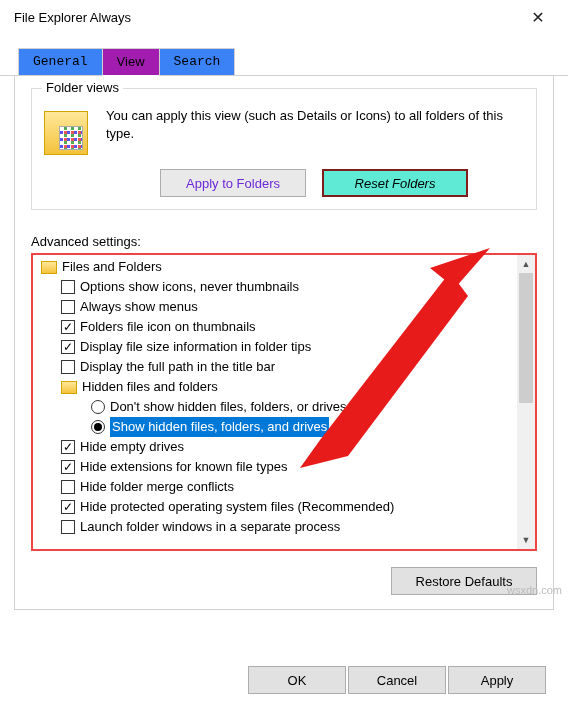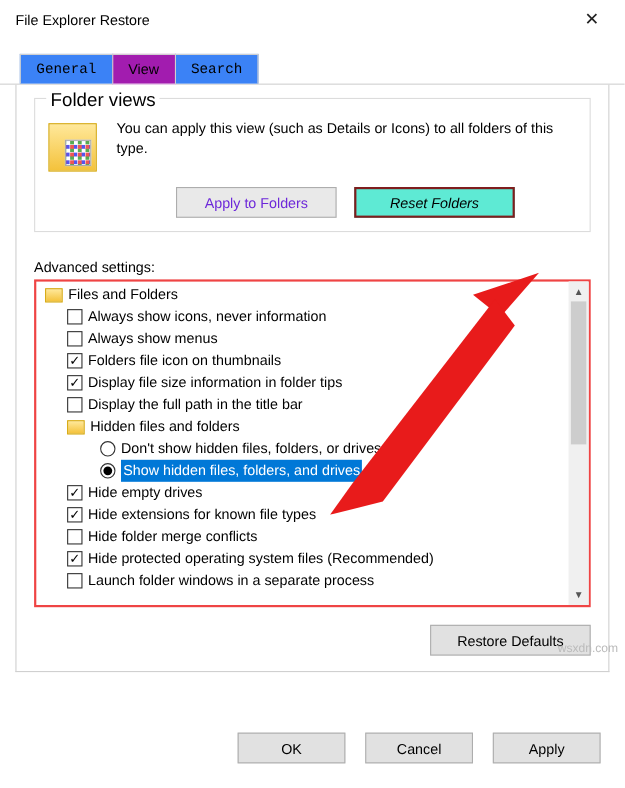--- a/index.html
+++ b/index.html
@@ -58,21 +58,21 @@
     position: relative;
     padding: 18px 12px 12px;
     margin: 0 6px 6px;
   }
   .groupbox > .legend {
     position: absolute;
     top: -9px;
     left: 10px;
     background: #fff;
     padding: 0 4px;
-    font-size: 17px;
+    font-size: 13px;
   }
   .fv-row { display: flex; gap: 18px; align-items: flex-start; }
   .fv-icon {
     width: 44px; height: 44px;
     background: linear-gradient(#ffe89a,#f4c23b);
     border: 1px solid #d4a400;
     margin-top: 4px;
     position: relative;
   }
   .fv-icon::after {
@@ -109,39 +109,39 @@
   .node { display:flex; align-items:center; gap:5px; height:20px; line-height:20px; padding-left:8px; white-space:nowrap;}
   .lvl1 { padding-left:28px; }
   .lvl2 { padding-left:58px; }
   .folder-ico { width:16px; height:13px; background:linear-gradient(#ffe89a,#f4c23b); border:1px solid #d4a400; }
   .cb { width:14px; height:14px; border:1px solid #333; display:flex; align-items:center; justify-content:center; font-size:12px; line-height:1; color:#000; background:#fff;}
   .radio { width:14px; height:14px; border:1px solid #333; border-radius:50%; display:flex; align-items:center; justify-content:center; background:#fff;}
   .radio.sel::after { content:""; width:8px; height:8px; background:#000; border-radius:50%; }
   .hl { background:#0078d7; color:#fff; padding:0 2px; }
   .restore-row { text-align:right; margin:16px 6px 0; }
   .dlg-buttons {
-    position:absolute; bottom:22px; right:22px; display:flex; gap:18px;
+    position:absolute; bottom:22px; right:22px; display:flex; gap:2px;
   }
   .dlg-buttons .btn { min-width:98px; height:28px; background:#e1e1e1; }
   .arrow {
     position:absolute;
     left:300px; top:248px;
     width:200px; height:220px;
     pointer-events:none;
   }
   .watermark {
     position:absolute; right:6px; bottom:120px;
     font-size:11px; color:#bbb;
   }
 </style>
 </head>
 <body>
 
 <div class="titlebar">
-  <span>File Explorer Restore</span>
+  <span>File Explorer Always</span>
   <span class="close">✕</span>
 </div>
 
 <div class="tabrow">
   <div class="tab inactive">General</div>
   <div class="tab active">View</div>
   <div class="tab inactive">Search</div>
 </div>
 
 <div class="tabpane">
@@ -161,21 +161,21 @@
   <div class="advlabel">Advanced settings:</div>
 
   <div class="treebox">
     <div class="treescroll" id="treescroll">
         <div class="node lvl0">
           <span class="folder-ico"></span>
           <span>Files and Folders</span>
         </div>
         <div class="node lvl1">
           <span class="cb"></span>
-          <span>Always show icons, never information</span>
+          <span>Options show icons, never thumbnails</span>
         </div>
         <div class="node lvl1">
           <span class="cb"></span>
           <span>Always show menus</span>
         </div>
         <div class="node lvl1">
           <span class="cb">✓</span>
           <span>Folders file icon on thumbnails</span>
         </div>
         <div class="node lvl1">

